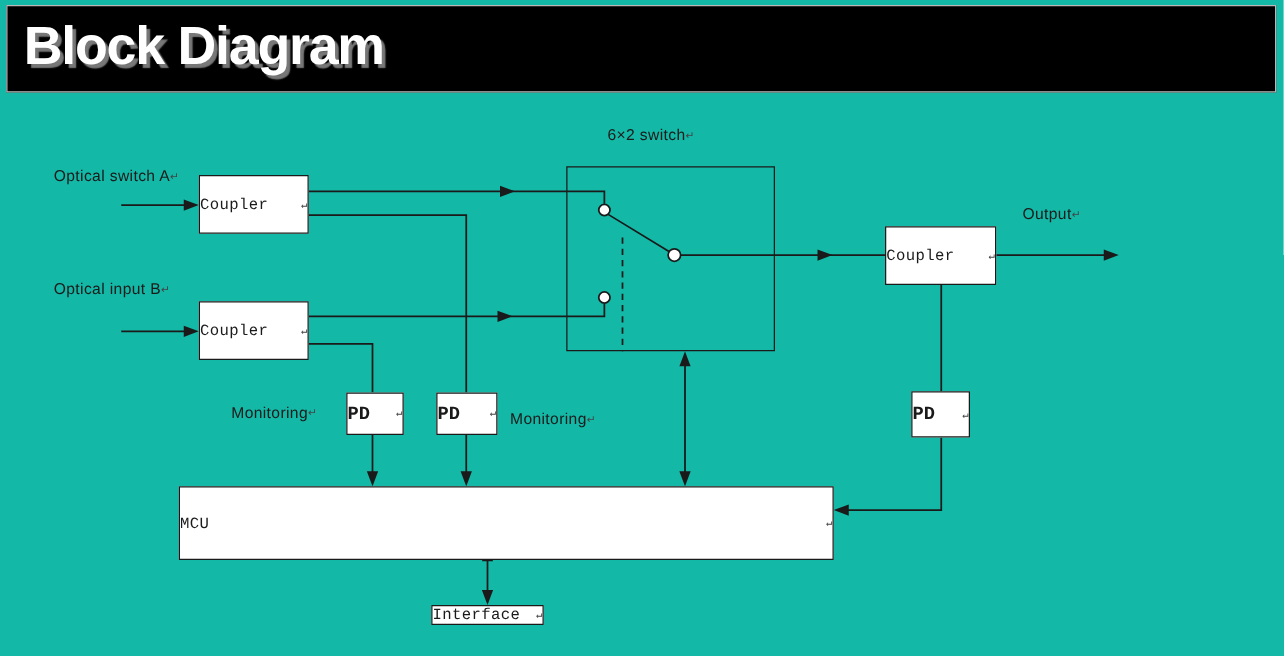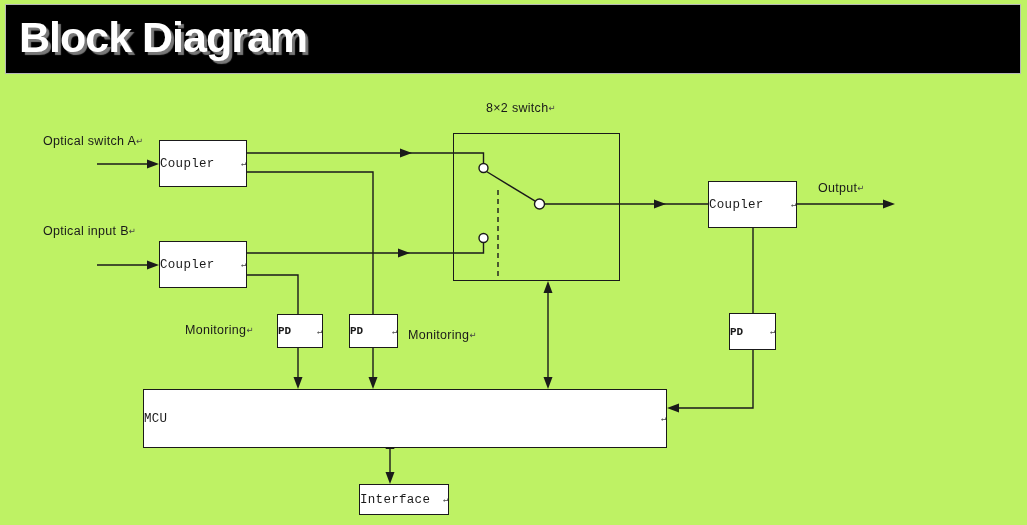--- a/index.html
+++ b/index.html
@@ -1,28 +1,28 @@
 <!DOCTYPE html>
 <html><head>
 <meta charset="utf-8">
 <style>
   html,body{margin:0;padding:0;background:#fff;}
-  #stage{position:relative;width:1027px;height:525px;background:#bef264;overflow:hidden;
+  #stage{position:relative;width:1027px;height:525px;background:#14b8a6;overflow:hidden;
          font-family:"Liberation Sans",sans-serif;color:#1a1a1a;}
   .titlebar{position:absolute;left:5px;top:4px;width:1016px;height:70px;background:#000;
             border:1px solid #b8b8b8;box-sizing:border-box;display:flex;align-items:center;}
   .title{font-size:43px;font-weight:bold;color:#fff;padding-left:13px;letter-spacing:-1px;
          margin-top:-4px;text-shadow:3px 3px 1px #787878;}
   .wires{position:absolute;left:0;top:0;}
   .box{position:absolute;box-sizing:border-box;border:1.4px solid #1a1a1a;background:#fff;
        display:flex;align-items:center;justify-content:space-between;font-size:12.5px;letter-spacing:0.3px;font-family:Liberation Mono, monospace;}
   .ghost{background:transparent;}
   .lbl{position:absolute;font-size:12.5px;letter-spacing:0.3px;white-space:nowrap;}
   .ret{font-size:8.5px;color:#444;vertical-align:1px;letter-spacing:0;}
-  .pdtxt{font-size:11px;font-weight:bold;letter-spacing:0;}
+  .pdtxt{font-size:15px;font-weight:bold;letter-spacing:0;}
 </style>
 </head>
 <body>
 
 <div id="stage">
   <div class="titlebar">
     <span class="title">Block Diagram</span>
   </div>
 
   <svg class="wires" width="1027" height="525" viewBox="0 0 1027 525" stroke="#1a1a1a" stroke-width="1.4" fill="none">
@@ -97,36 +97,36 @@
       <span class="ret">↵</span>
   </div>
   <div class="box" style="left:729px;top:313px;width:47px;height:37px">
     <span class="pdtxt">PD</span>
       <span class="ret">↵</span>
   </div>
   <div class="box" style="left:143px;top:389px;width:524px;height:59px">
     <span>MCU</span>
       <span class="ret">↵</span>
   </div>
-  <div class="box" style="left:359px;top:484px;width:90px;height:31px">
+  <div class="box" style="left:345px;top:484px;width:90px;height:16px">
     <span>Interface</span>
       <span class="ret">↵</span>
   </div>
 
   <div class="lbl" style="left:43px;top:134px">
     <span>Optical switch A</span><span class="ret">↵</span>
   </div>
   <div class="lbl" style="left:43px;top:224px">
     <span>Optical input B</span><span class="ret">↵</span>
   </div>
   <div class="lbl" style="left:185px;top:323px">
     <span>Monitoring</span><span class="ret">↵</span>
   </div>
   <div class="lbl" style="left:408px;top:328px">
     <span>Monitoring</span><span class="ret">↵</span>
   </div>
-  <div class="lbl" style="left:818px;top:181px">
+  <div class="lbl" style="left:818px;top:164px">
     <span>Output</span><span class="ret">↵</span>
   </div>
   <div class="lbl" style="left:486px;top:101px">
-    <span>8×2 switch</span><span class="ret">↵</span>
+    <span>6×2 switch</span><span class="ret">↵</span>
   </div>
 </div>
 
 </body></html>

